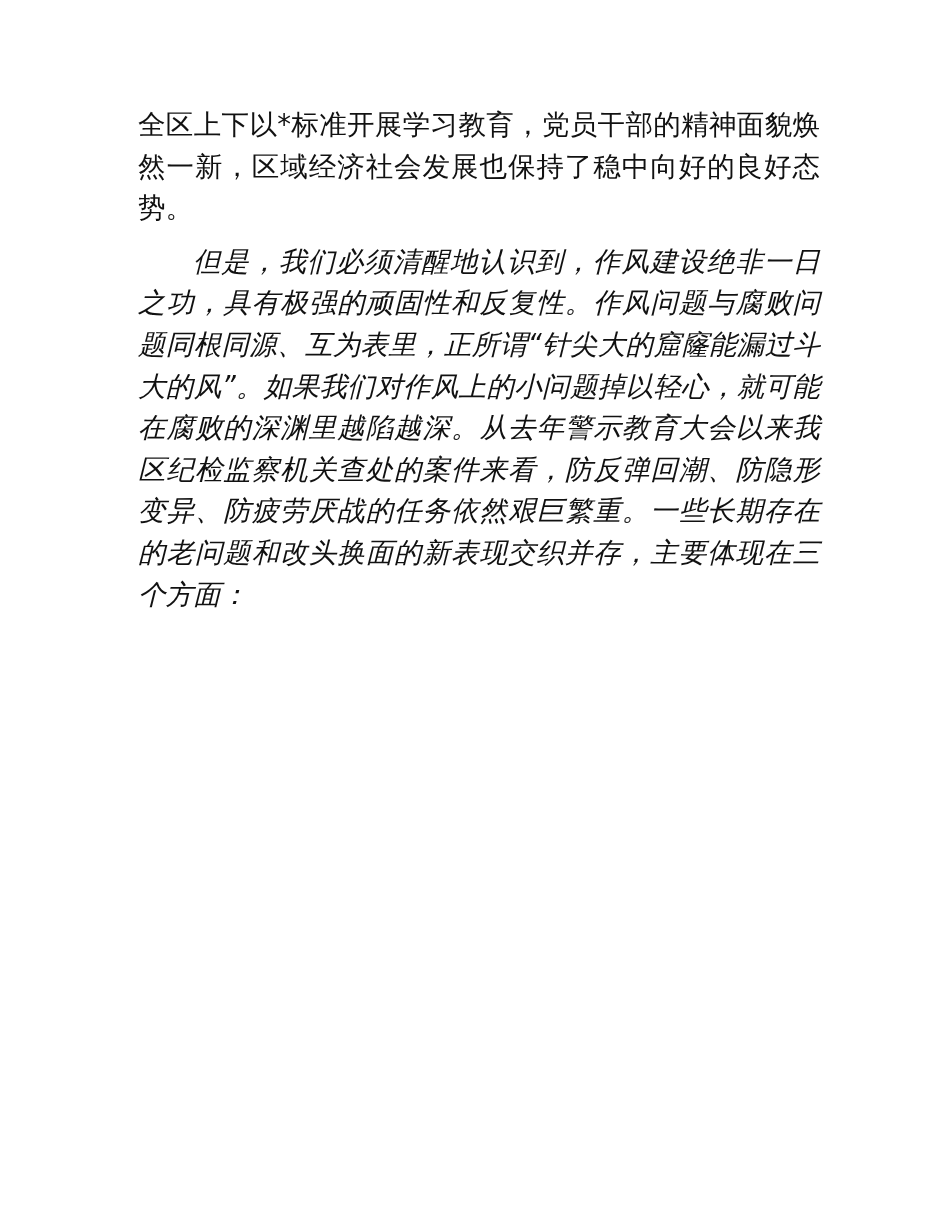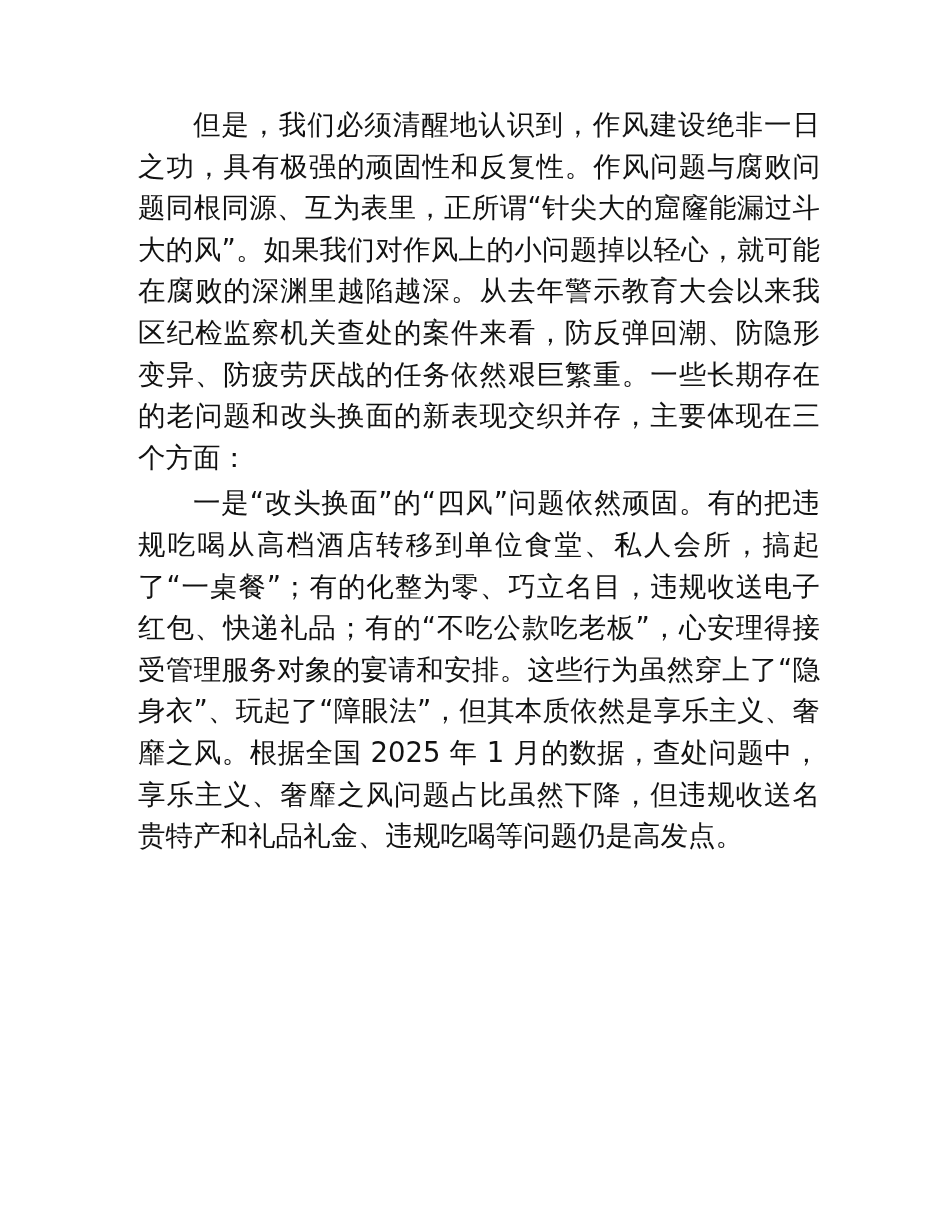--- a/index.html
+++ b/index.html
@@ -34,29 +34,30 @@
     text-align-last: left;
     text-justify: inter-character;
     letter-spacing: 0px;
     word-break: break-all;
     font-weight: 400;
   }
   .para.indent {
     text-indent: 2em;
   }
   .para + .para {
-    margin-top: 4px;
+    margin-top: 12px;
+    font-style: italic;
   }
 </style>
 </head>
 <body>
 
 <div class="page">
   <div class="doc-body">
 
+    <p class="para">全区上下以*标准开展学习教育，党员干部的精神面貌焕然一新，区域经济社会发展也保持了稳中向好的良好态势。</p>
 
     <p class="para indent">但是，我们必须清醒地认识到，作风建设绝非一日之功，具有极强的顽固性和反复性。作风问题与腐败问题同根同源、互为表里，正所谓“针尖大的窟窿能漏过斗大的风”。如果我们对作风上的小问题掉以轻心，就可能在腐败的深渊里越陷越深。从去年警示教育大会以来我区纪检监察机关查处的案件来看，防反弹回潮、防隐形变异、防疲劳厌战的任务依然艰巨繁重。一些长期存在的老问题和改头换面的新表现交织并存，主要体现在三个方面：</p>
 
-    <p class="para indent">一是“改头换面”的“四风”问题依然顽固。有的把违规吃喝从高档酒店转移到单位食堂、私人会所，搞起了“一桌餐”；有的化整为零、巧立名目，违规收送电子红包、快递礼品；有的“不吃公款吃老板”，心安理得接受管理服务对象的宴请和安排。这些行为虽然穿上了“隐身衣”、玩起了“障眼法”，但其本质依然是享乐主义、奢靡之风。根据全国 2025 年 1 月的数据，查处问题中，享乐主义、奢靡之风问题占比虽然下降，但违规收送名贵特产和礼品礼金、违规吃喝等问题仍是高发点。</p>
 
 
   </div>
 </div>
 
 </body></html>

